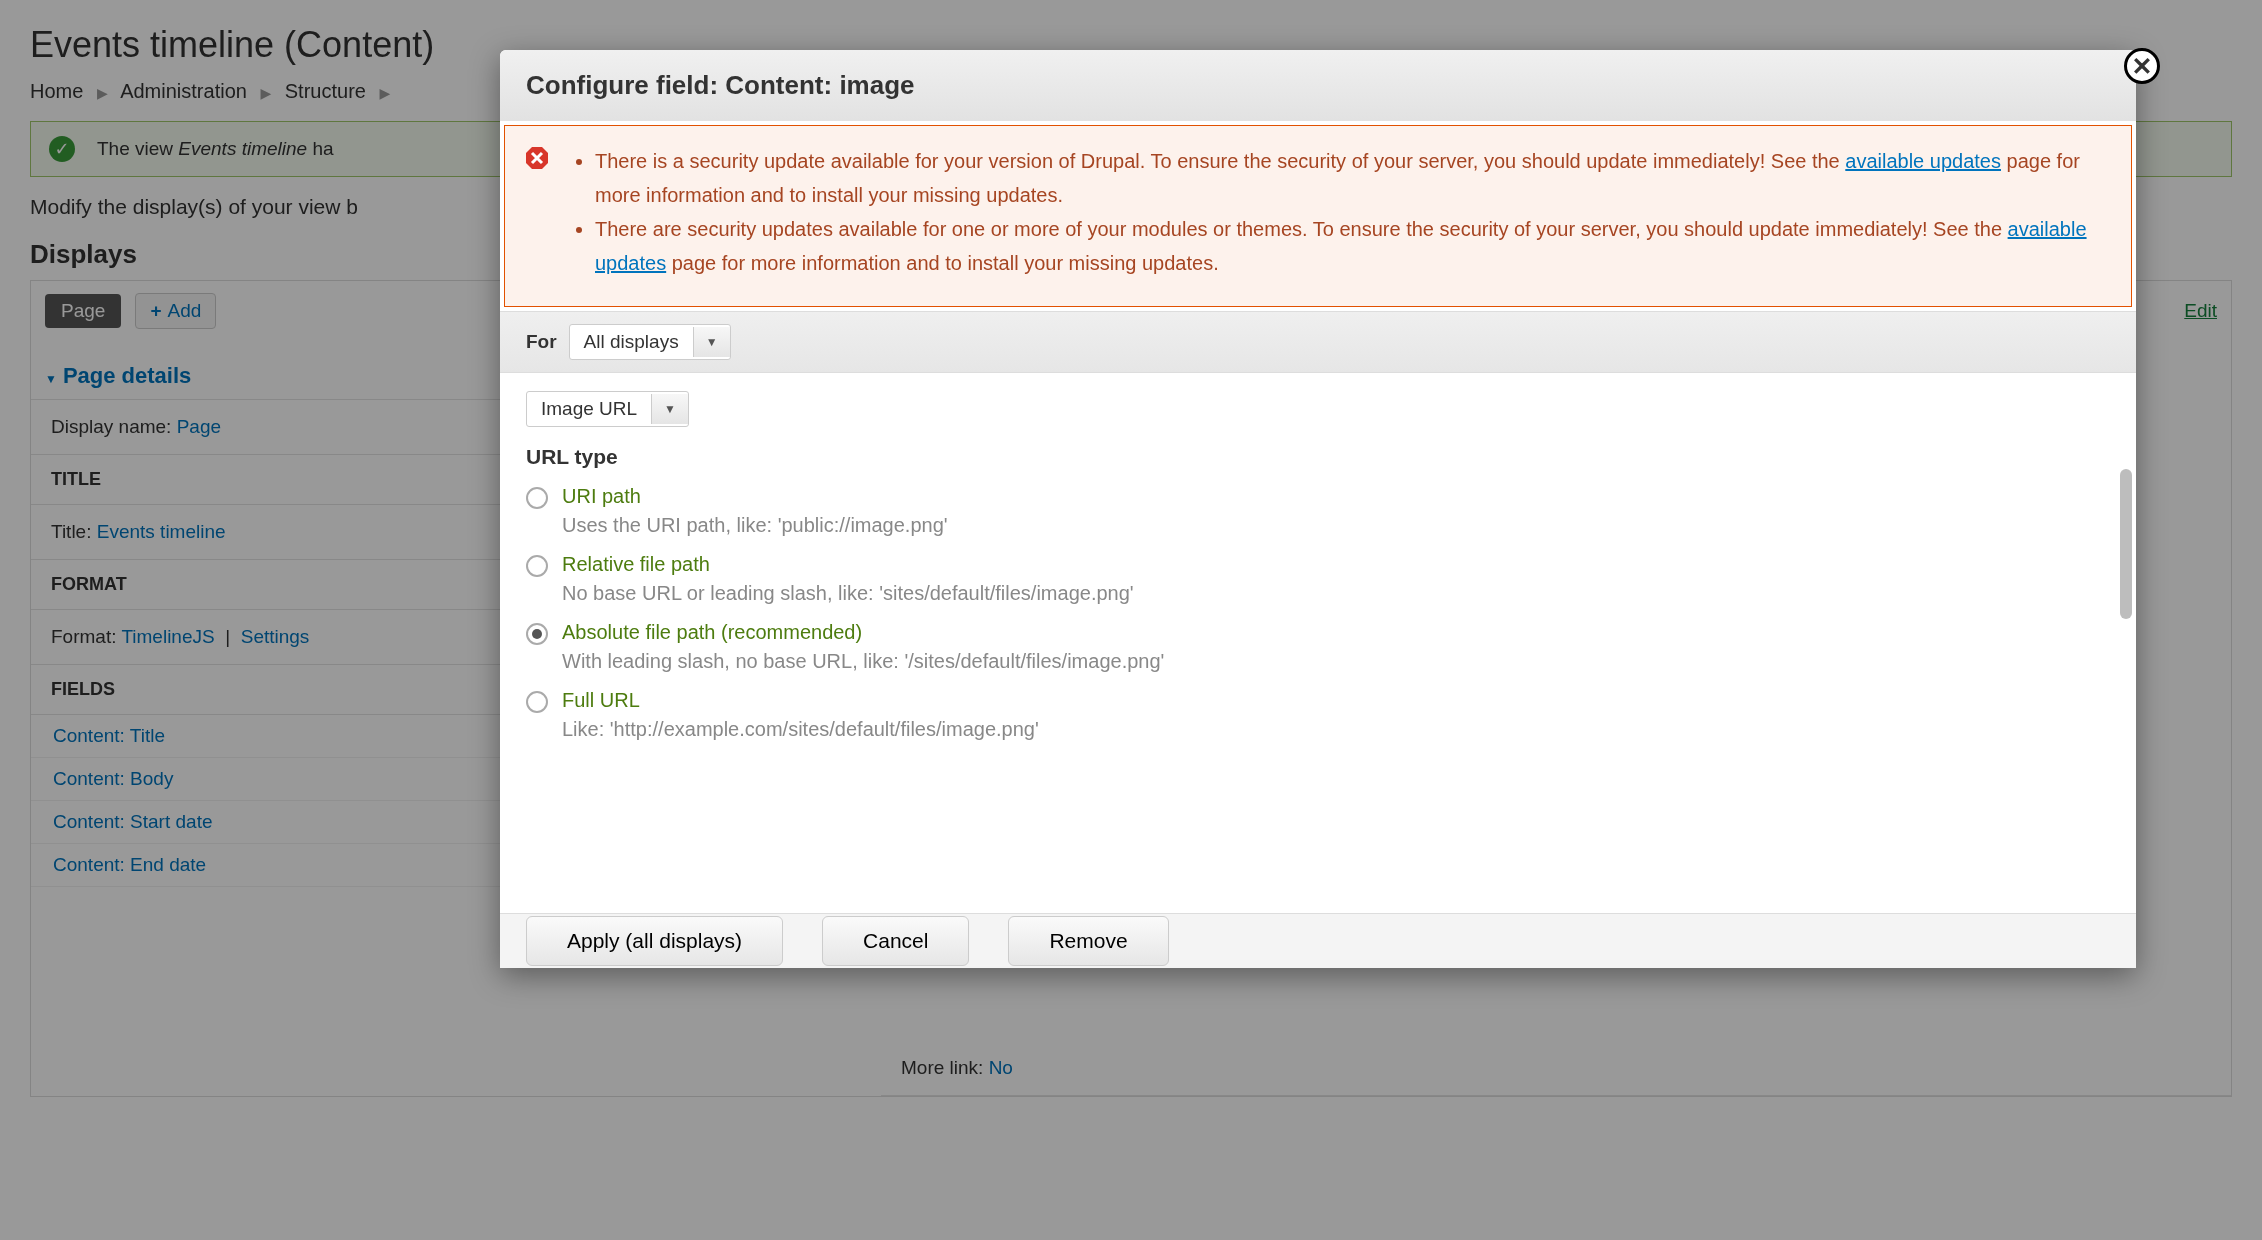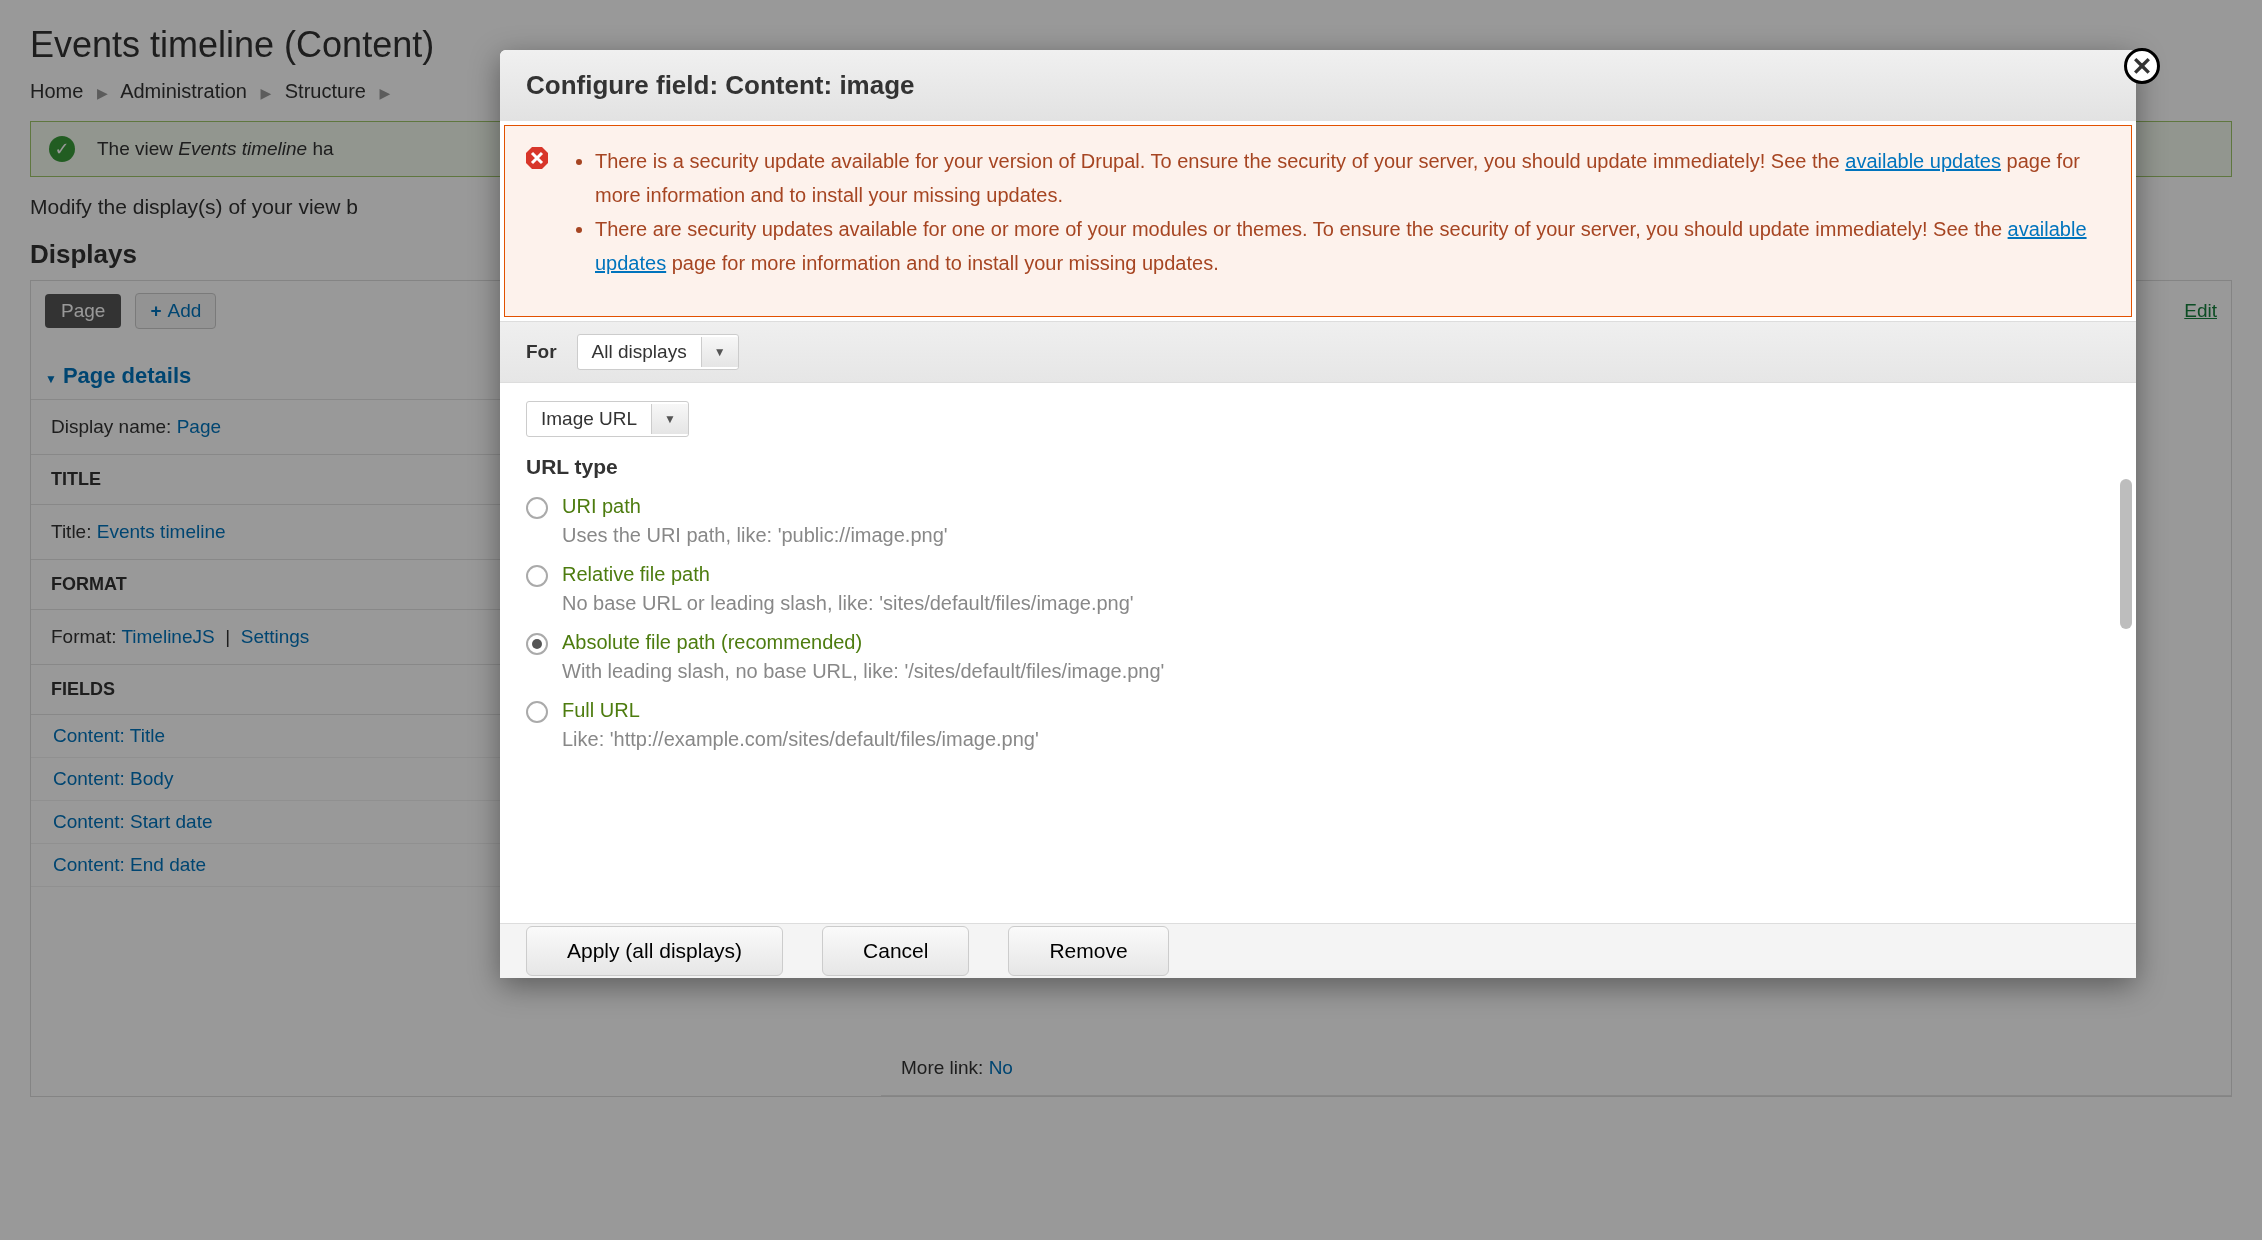--- a/index.html
+++ b/index.html
@@ -25,26 +25,26 @@
 .detail-row { padding: 16px 20px; border-bottom: 1px solid #e3e3e3; }
 .detail-row a { color: #0074bd; text-decoration: none; }
 .section-hdr { font-weight: 700; padding: 14px 20px; border-bottom: 1px solid #e3e3e3; font-size: 18px; }
 .field-item { padding: 10px 22px; border-bottom: 1px solid #f0f0f0; }
 .field-item a { color: #0074bd; text-decoration: none; }
 .overlay { position: absolute; inset: 0; background: rgba(0,0,0,.4); }
 .modal { position: absolute; left: 500px; top: 50px; width: 1636px; background: #fff; border-radius: 6px; box-shadow: 0 8px 30px rgba(0,0,0,.4); }
 .modal-close { position: absolute; right: -24px; top: -2px; width: 36px; height: 36px; border-radius: 50%; background: #fff; border: 3px solid #000; display: flex; align-items: center; justify-content: center; font-size: 25px; font-weight: bold; cursor: pointer; }
 .modal-hdr { background: linear-gradient(#f0f0f0, #e2e2e2); padding: 20px 26px; border-radius: 6px 6px 0 0; font-size: 26px; font-weight: 700; }
 .modal-body { position: relative; }
-.warning-box { border: 1px solid #e25100; background: #fdf2ec; margin: 4px; padding: 18px 18px 36px 60px; position: relative; }
+.warning-box { border: 1px solid #e25100; background: #fdf2ec; margin: 4px; padding: 18px 18px 26px 60px; position: relative; }
 .warning-box .err-icon { position: absolute; left: 20px; top: 20px; width: 24px; height: 24px; }
 .warning-box ul { list-style: disc; padding-left: 30px; }
 .warning-box li { color: #a64522; font-size: 20px; line-height: 1.7; }
 .warning-box a { color: #0074bd; text-decoration: underline; }
-.toolbar { background: linear-gradient(#efefef, #e6e6e6); padding: 12px 26px; display: flex; align-items: center; gap: 20px; border-top: 1px solid #ddd; border-bottom: 1px solid #ddd; }
+.toolbar { background: linear-gradient(#efefef, #e6e6e6); padding: 12px 26px; display: flex; align-items: center; gap: 12px; border-top: 1px solid #ddd; border-bottom: 1px solid #ddd; }
 .toolbar .for-lbl { font-weight: 700; }
 .select { display: flex; align-items: center; border: 1px solid #ccc; background: #fff; border-radius: 3px; overflow: hidden; }
 .select span { padding: 6px 14px; }
 .select .dd { border-left: 1px solid #ccc; background: linear-gradient(#f7f7f7, #e5e5e5); padding: 8px 12px; font-size: 12px; color: #555; }
 .form-area { padding: 18px 26px 30px; position: relative; height: 540px; overflow-y: auto; }
 .scrollbar-thumb { position: absolute; right: 4px; top: 96px; width: 12px; height: 150px; background: #bdbdbd; border-radius: 6px; }
 .form-label { font-weight: 700; margin: 18px 0 10px; font-size: 21px; }
 .radio-opt { display: flex; align-items: flex-start; gap: 14px; margin: 16px 0; }
 .radio { width: 22px; height: 22px; border: 2px solid #aaa; border-radius: 50%; flex-shrink: 0; display: flex; align-items: center; justify-content: center; margin-top: 2px; }
 .radio.selected::after { content: ""; width: 10px; height: 10px; background: #555; border-radius: 50%; }

